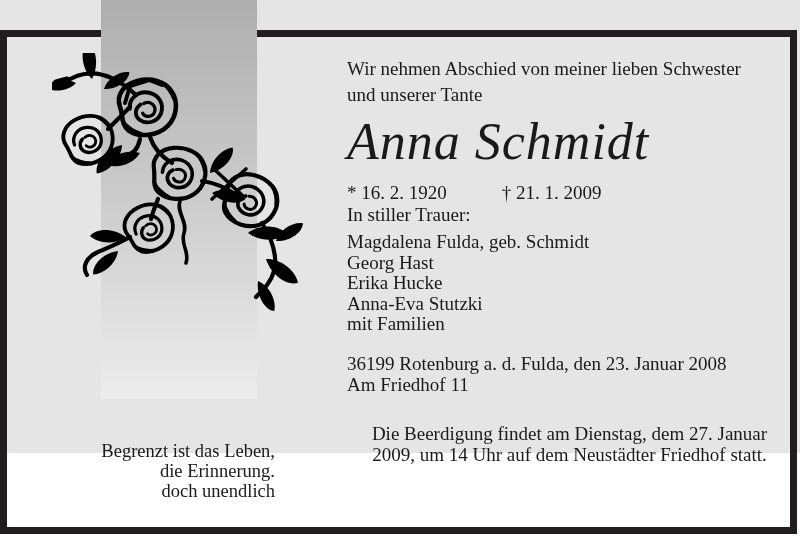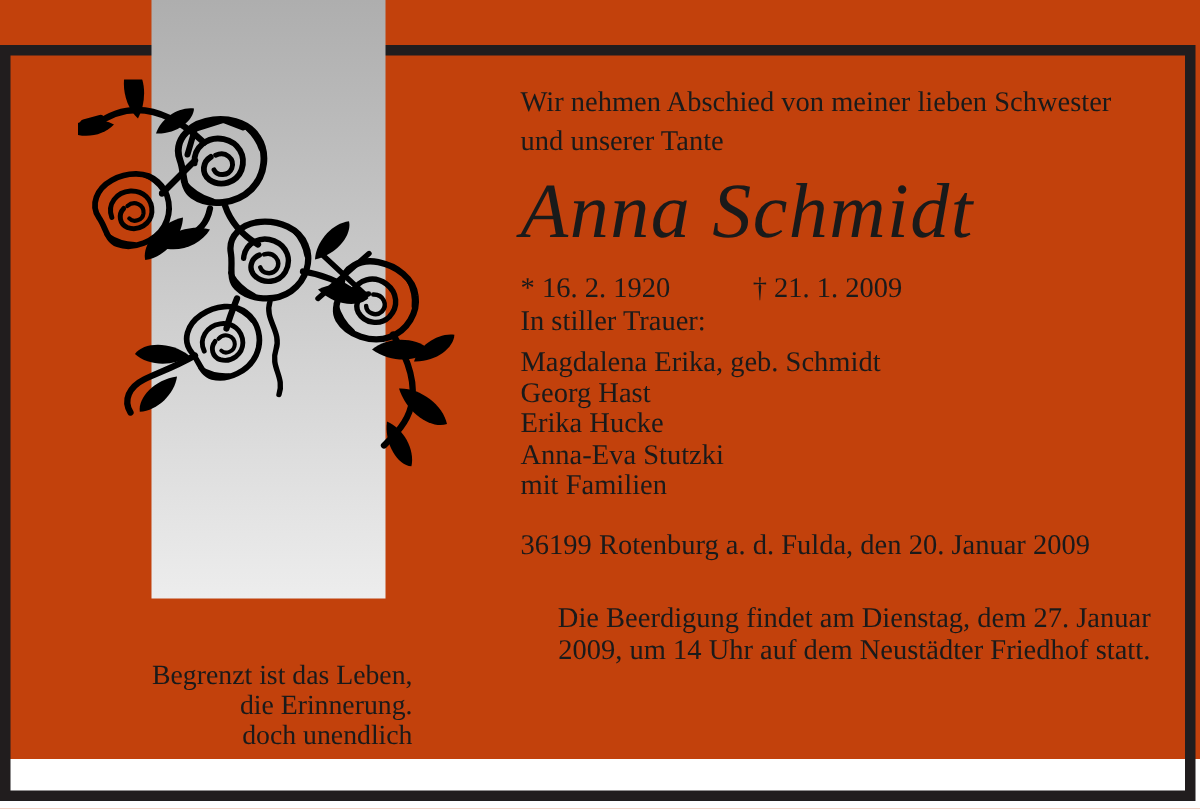--- a/index.html
+++ b/index.html
@@ -8,22 +8,22 @@
     width: 800px;
     height: 539px;
     background: #ffffff;
     font-family: "Liberation Serif", "DejaVu Serif", serif;
     color: #1a1a1a;
     overflow: hidden;
   }
   .stage {
     position: relative;
     width: 800px;
-    height: 506px;
-    background: #c2410c;
+    height: 453px;
+    background: #e5e5e5;
   }
   .frame {
     position: absolute;
     left: 0px;
     top: 30px;
     width: 797px;
     height: 504px;
     border: 7px solid #211d1e;
     box-sizing: border-box;
     background: transparent;
@@ -171,29 +171,30 @@
     <div class="deceased-name">Anna Schmidt</div>
 
     <div class="dates">
       <span class="birth">* 16. 2. 1920</span>
       <span class="death">† 21. 1. 2009</span>
     </div>
 
     <div class="mourning-header">In stiller Trauer:</div>
 
     <div class="mourners">
-      <div class="line">Magdalena Erika, geb. Schmidt</div>
+      <div class="line">Magdalena Fulda, geb. Schmidt</div>
       <div class="line">Georg Hast</div>
       <div class="line">Erika Hucke</div>
       <div class="line">Anna-Eva Stutzki</div>
       <div class="line">mit Familien</div>
     </div>
 
     <div class="address">
-      <div class="line">36199 Rotenburg a. d. Fulda, den 20. Januar 2009</div>
+      <div class="line">36199 Rotenburg a. d. Fulda, den 23. Januar 2008</div>
+      <div class="line">Am Friedhof 11</div>
     </div>
 
     <div class="funeral">
       <div class="line">Die Beerdigung findet am Dienstag, dem 27. Januar</div>
       <div class="line">2009, um 14 Uhr auf dem Neustädter Friedhof statt.</div>
     </div>
 
   </div>
 
   <div class="quote">

